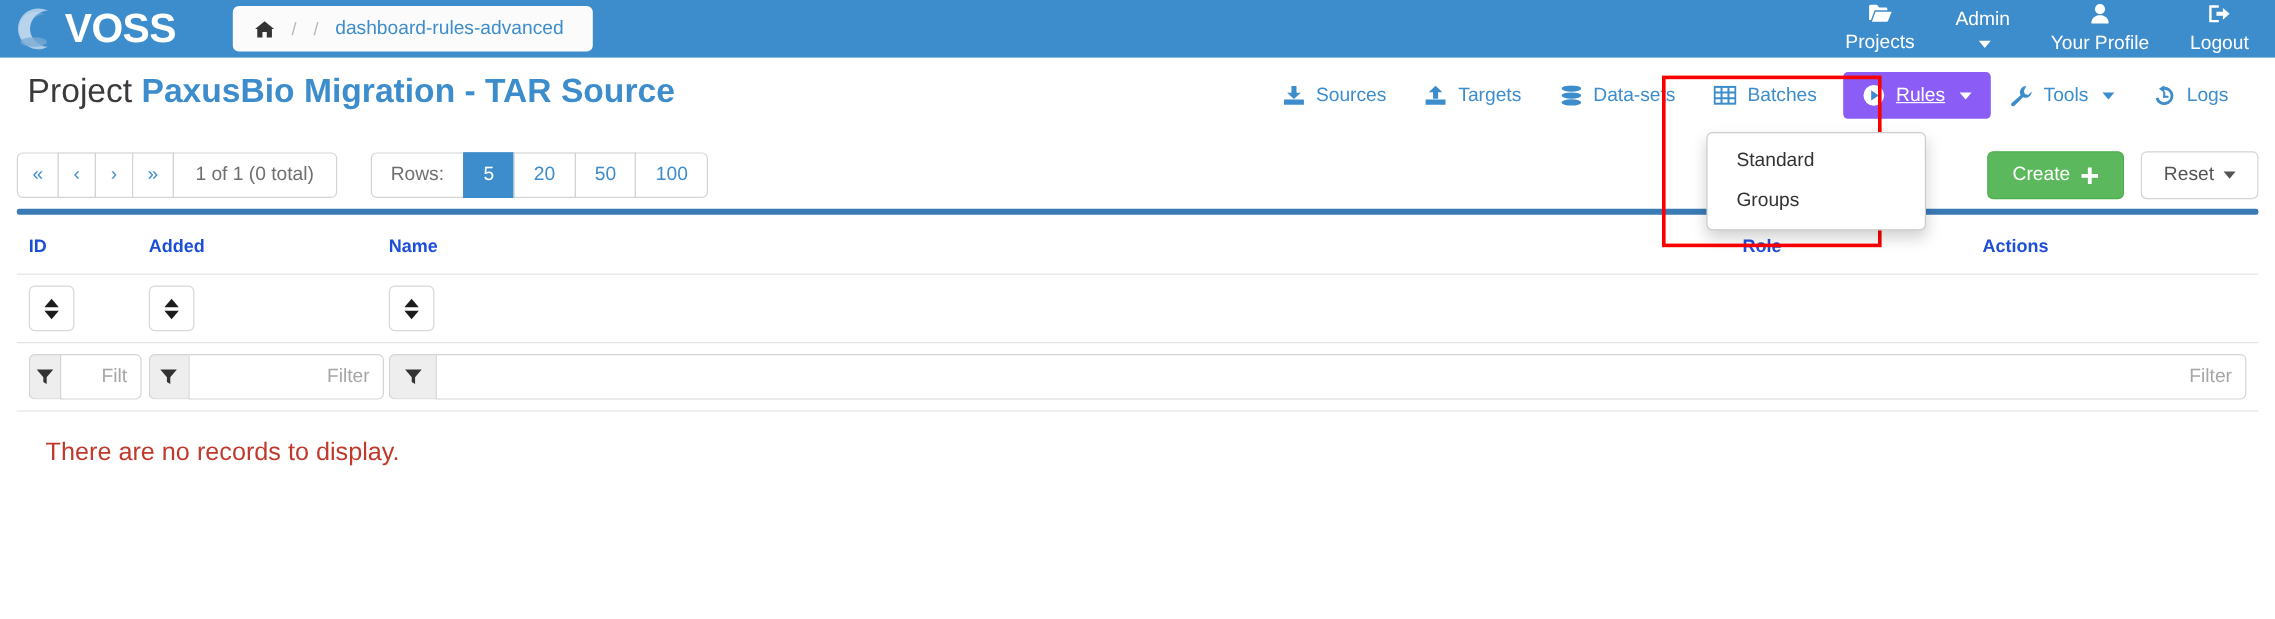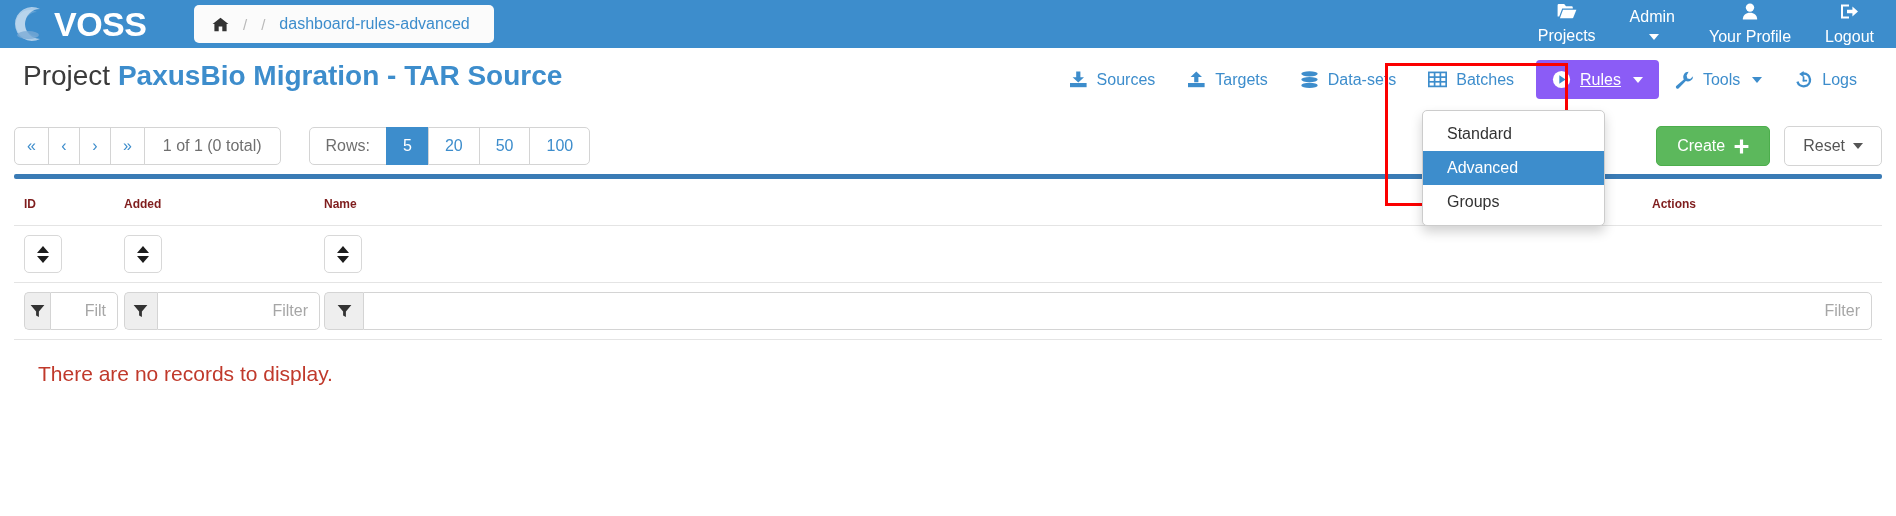--- a/index.html
+++ b/index.html
@@ -202,22 +202,22 @@
     align-items: center;
     gap: 5px;
   }
 
   
   .table-wrap { padding: 0 14px; }
   .table-top-rule { height: 5px; background: #3a7bb5; border-radius: 2px; margin-bottom: 2px; }
   table.grid { width: 100%; border-collapse: collapse; table-layout: fixed; }
   table.grid th {
     text-align: left;
-    font-size: 12px;
-    color: #7f1d1d;
+    font-size: 15px;
+    color: #1d4ed8;
     font-weight: bold;
     padding: 16px 10px 14px 10px;
     border-bottom: 1px solid #e4e4e4;
   }
   table.grid td {
     padding: 9px 10px;
     border-bottom: 1px solid #e4e4e4;
     vertical-align: middle;
   }
   .col-id { width: 100px; }
@@ -421,21 +421,20 @@
       </span>
       <span>Logs</span>
     </div>
   </div>
 </div>
 
 <div class="redbox"></div>
 
 <div class="dropdown-menu">
   <div class="dropdown-item">Standard</div>
-  <div class="dropdown-item selected">Advanced</div>
   <div class="dropdown-item">Groups</div>
 </div>
 
 <div class="toolbar">
   <div class="btn-group">
     <div class="pbtn">«</div>
     <div class="pbtn">‹</div>
     <div class="pbtn">›</div>
     <div class="pbtn">»</div>
     <div class="pbtn label-cell">1 of 1 (0 total)</div>

